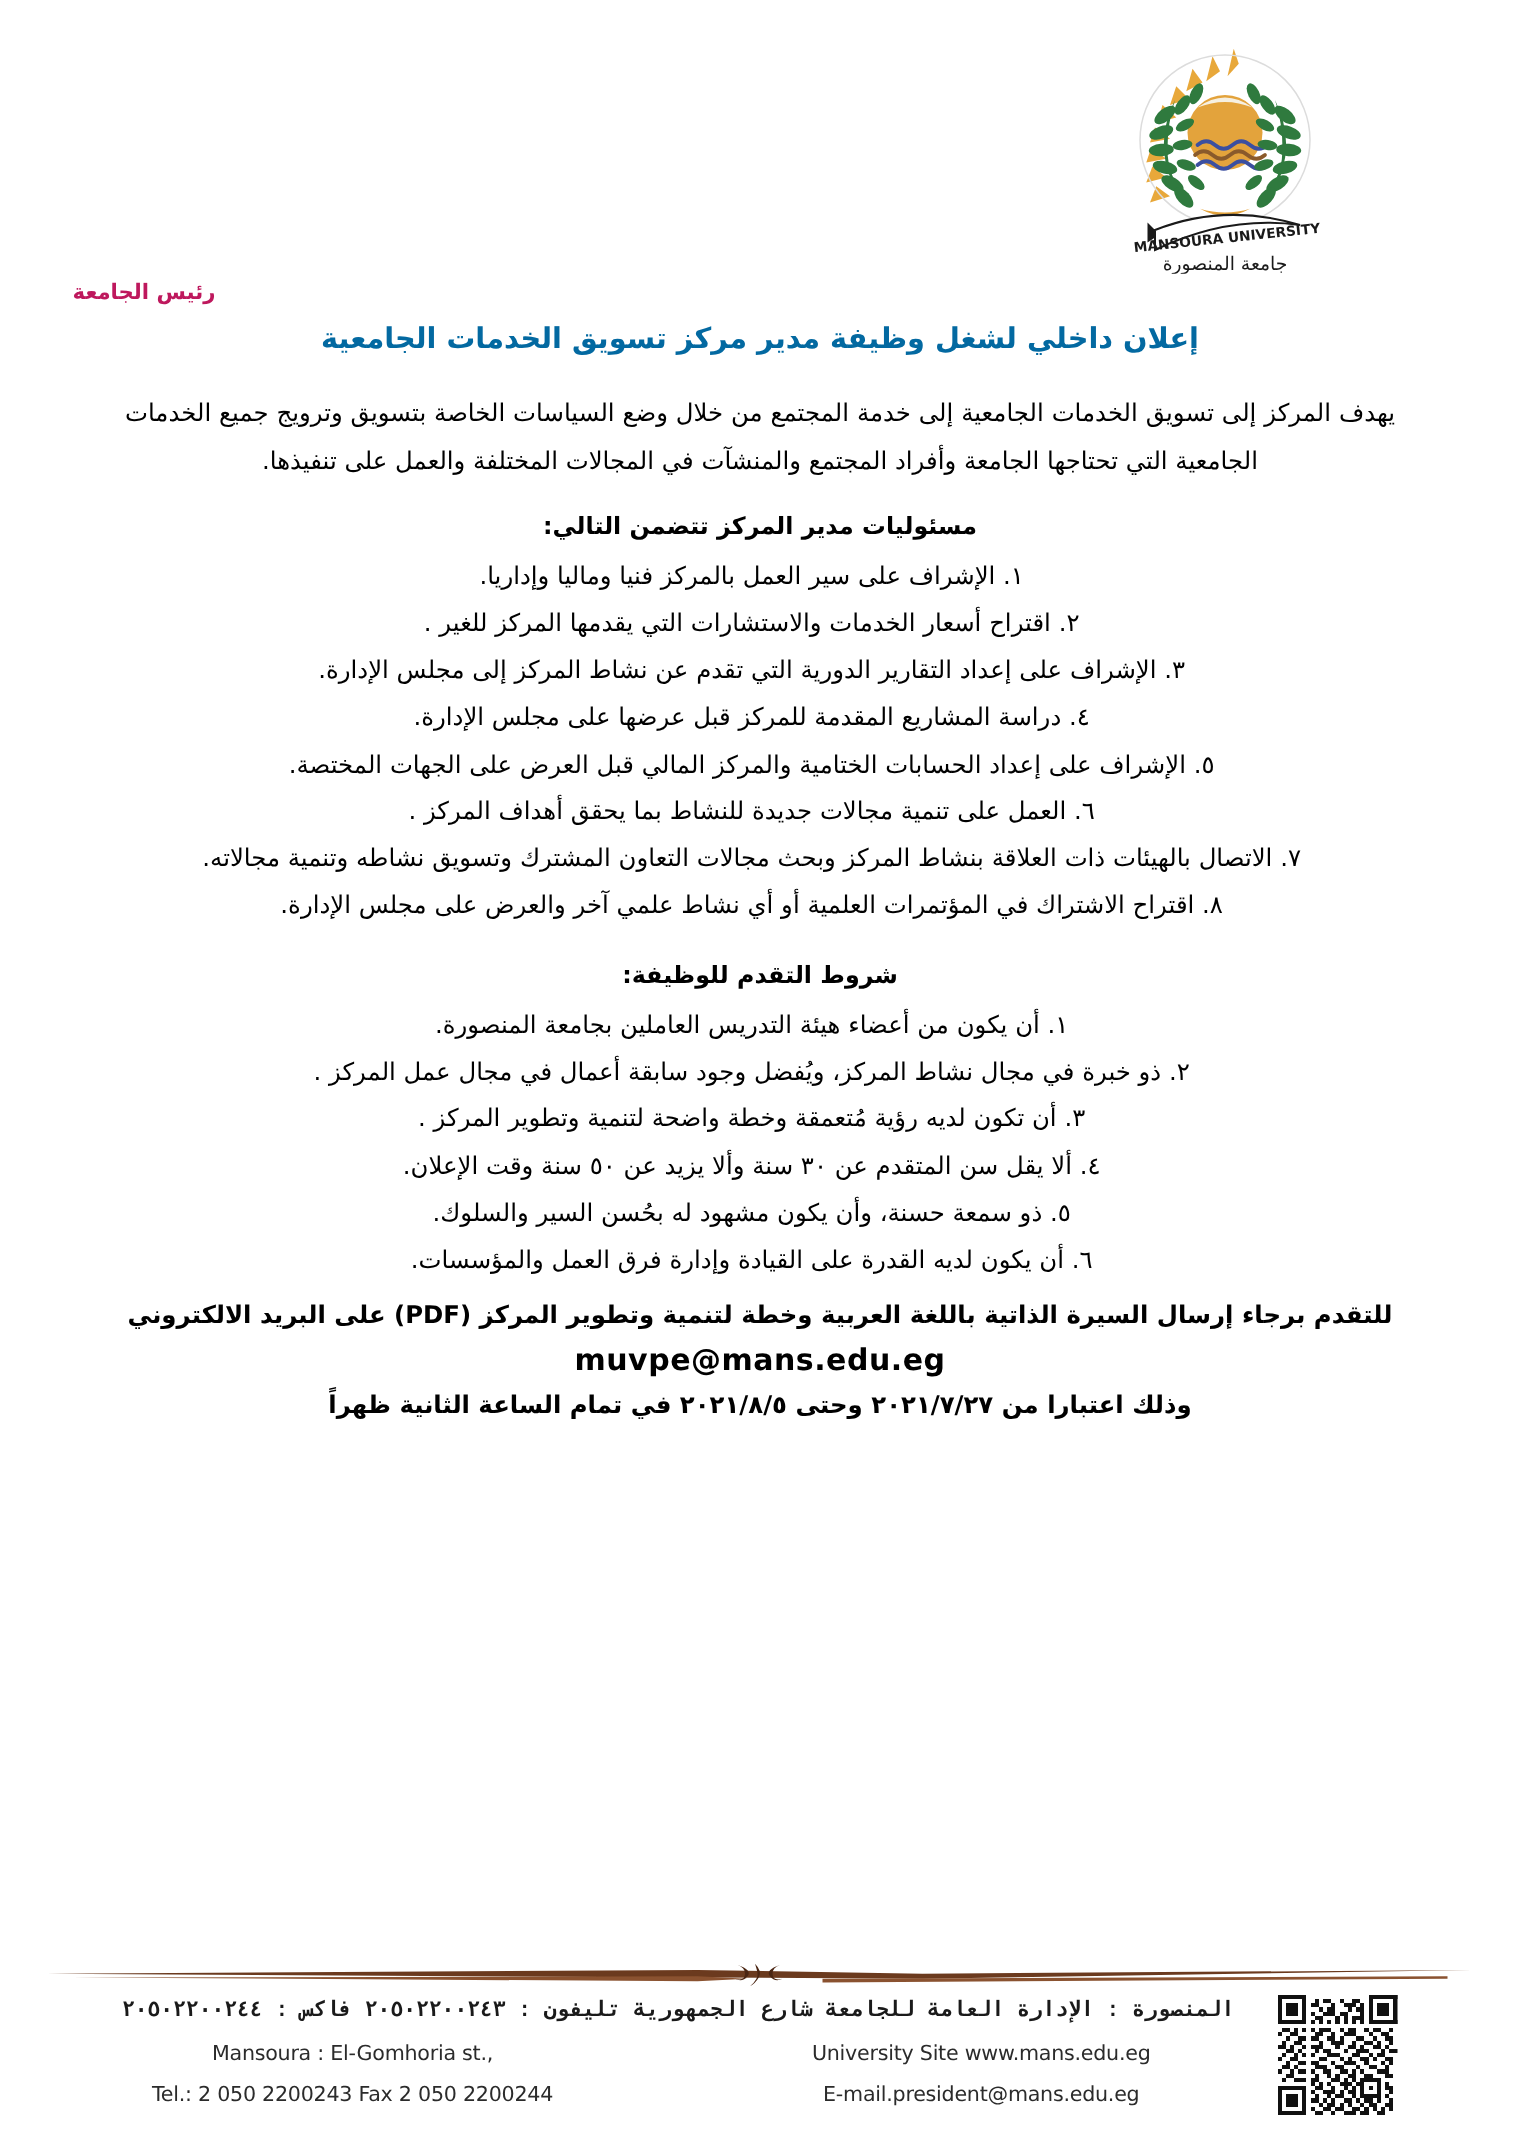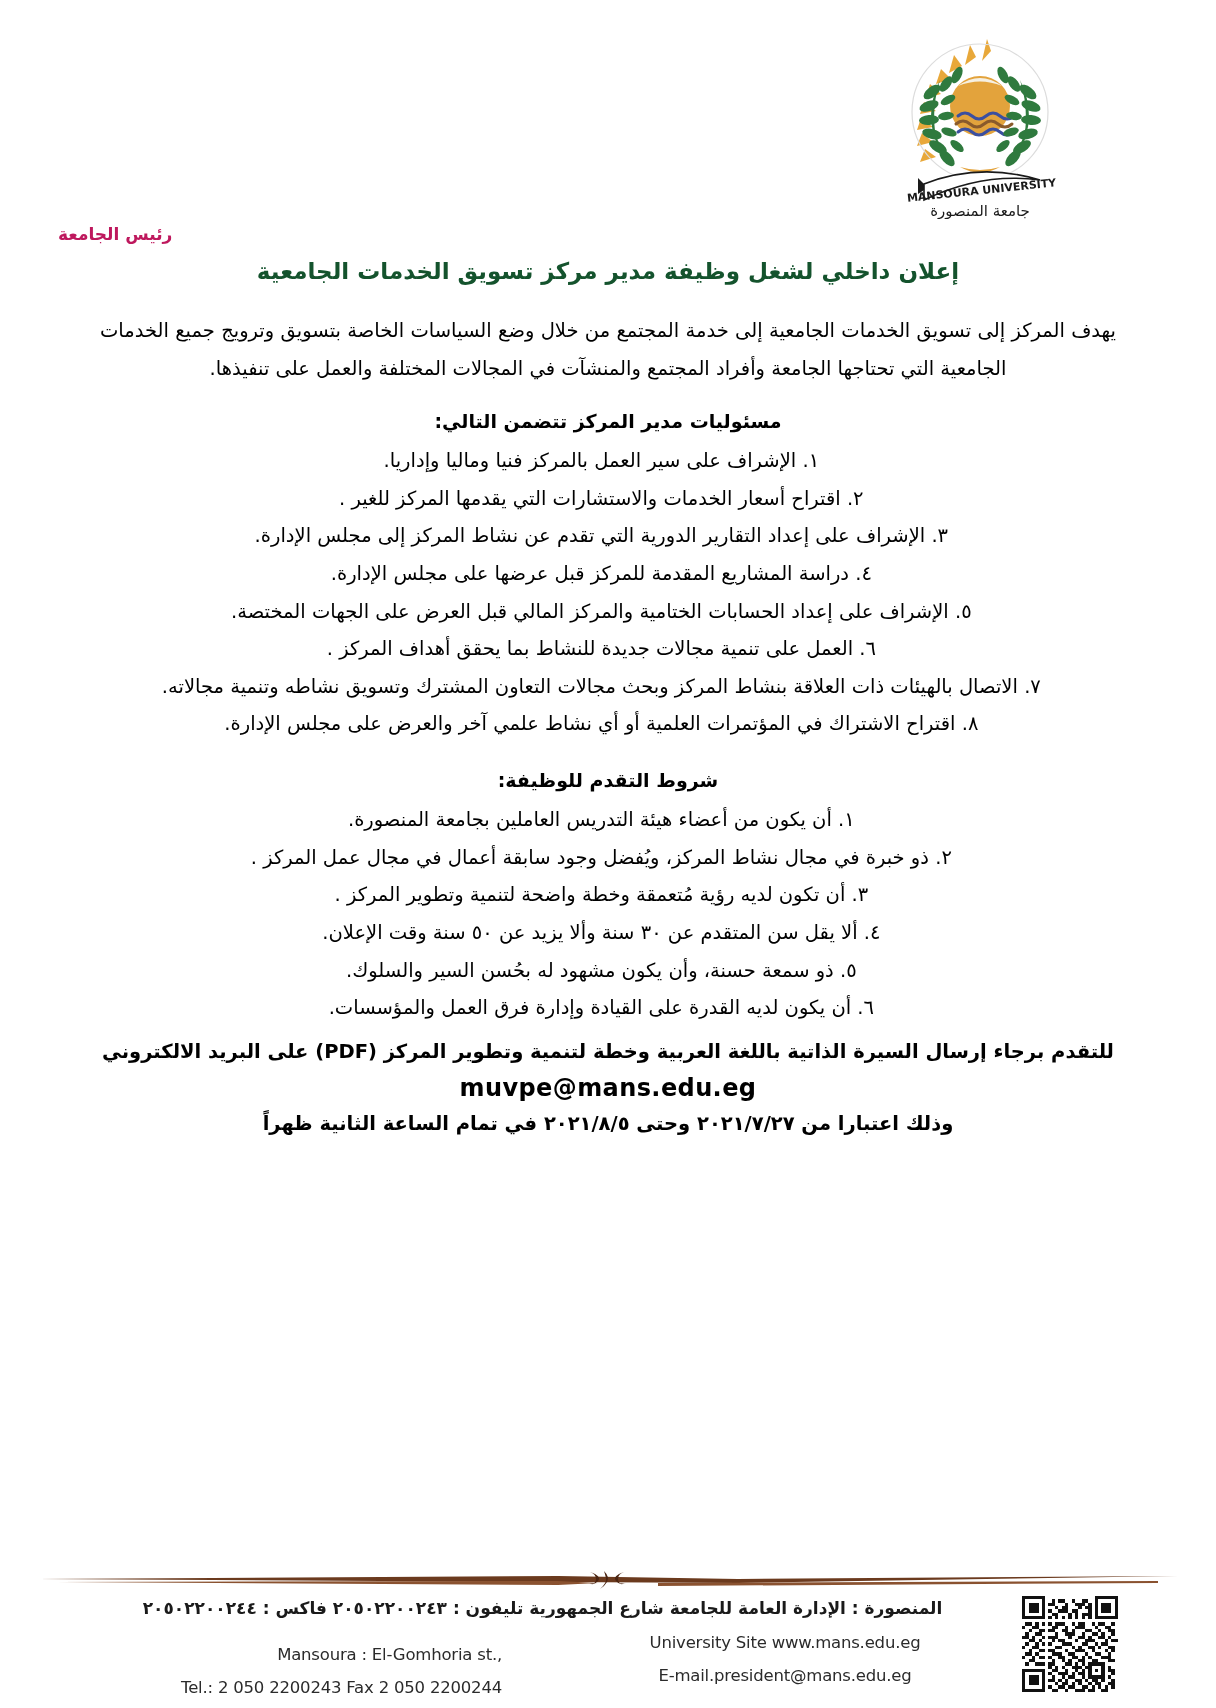--- a/index.html
+++ b/index.html
@@ -49,21 +49,21 @@
 
   .doc-title {
     position: absolute;
     top: 258px;
     left: 0;
     width: 1216px;
     text-align: center;
     direction: rtl;
     font-size: 23px;
     font-weight: bold;
-    color: #14532d;
+    color: #0369a1;
     letter-spacing: 0px;
   }
 
   
   .body-area {
     position: absolute;
     top: 312px;
     right: 100px;
     width: 1016px;
     direction: rtl;
@@ -150,29 +150,30 @@
     top: 28px;
     left: 0;
     width: 1085px;
     text-align: center;
     direction: rtl;
     font-size: 17px;
     font-weight: bold;
     color: #1a1a1a;
     letter-spacing: 0px;
     white-space: nowrap;
+    font-family: Liberation Mono, monospace;
   }
 
   .foot-en-left {
     position: absolute;
-    top: 68px;
+    top: 56px;
     left: 62px;
     width: 440px;
     direction: ltr;
-    text-align: right;
+    text-align: center;
     color: #2b2b2b;
   }
   .foot-en-right {
     position: absolute;
     top: 56px;
     left: 585px;
     width: 400px;
     direction: ltr;
     text-align: center;
     color: #2b2b2b;

